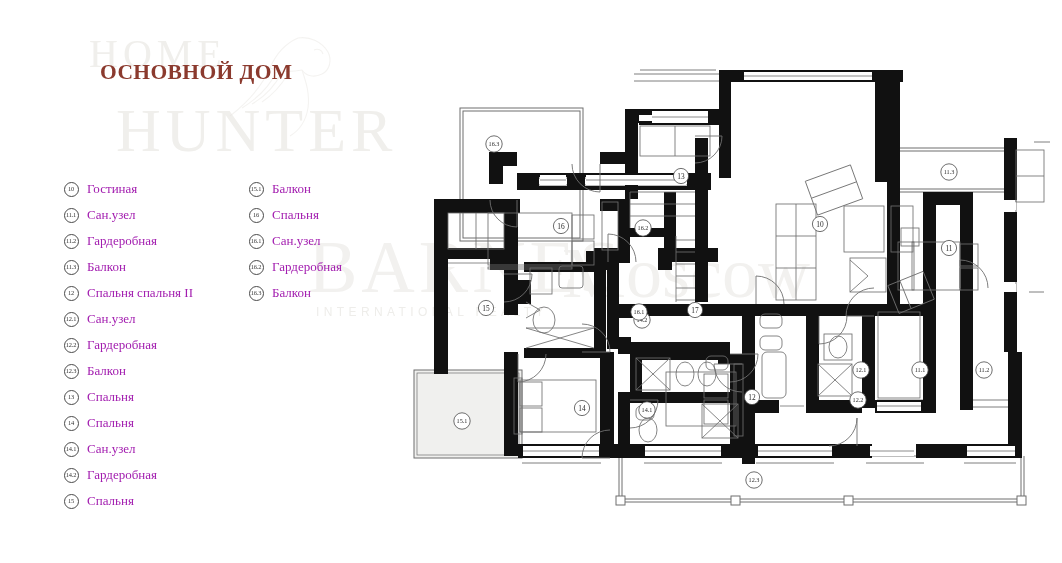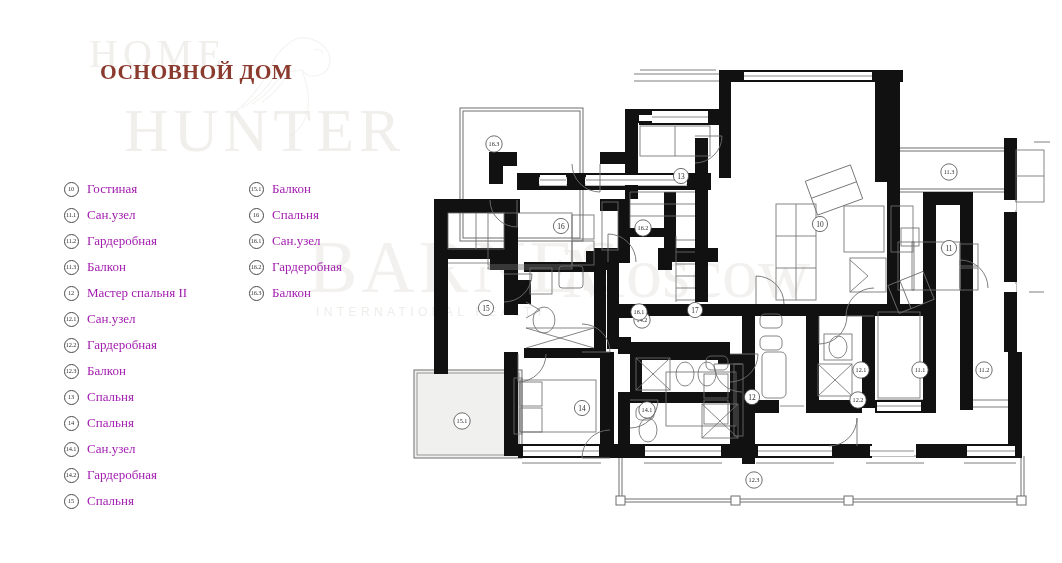--- a/index.html
+++ b/index.html
@@ -5,21 +5,21 @@
   html,body{margin:0;padding:0;background:#ffffff;}
   body{width:1062px;height:563px;position:relative;overflow:hidden;
        font-family:"Liberation Serif",serif;color:#1b1b1b;}
 
   #page{position:absolute;inset:0;background:#fff;}
 
   
   .wm{position:absolute;pointer-events:none;user-select:none;white-space:nowrap;}
   .wm-home{left:48px;top:30px;font-family:"Liberation Serif",serif;
            font-size:40px;letter-spacing:5px;color:#f0efec;font-weight:400;margin-left:41px;}
-  .wm-hunter{left:124px;top:95px;font-family:"Liberation Serif",serif;
+  .wm-hunter{left:116px;top:95px;font-family:"Liberation Serif",serif;
              font-size:62px;letter-spacing:5px;color:#f0efec;}
   .wm-bird{position:absolute;left:218px;top:28px;width:130px;height:120px;
            pointer-events:none;opacity:.5;}
   .wm-barnes{left:308px;top:225px;font-family:"Liberation Serif",serif;
              font-size:74px;letter-spacing:4px;color:#f2f1ef;}
   .wm-moscow{left:562px;top:232px;font-family:"Liberation Serif",serif;
              font-size:72px;color:#f2f1ef;font-style:normal;}
   .wm-realty{left:316px;top:305px;font-family:"Liberation Sans",sans-serif;
              font-size:12px;letter-spacing:4.4px;color:#eeedea;}
 
@@ -99,21 +99,21 @@
       <div class="legend-item">
         <div class="legend-num">
           <span>11.3</span>
         </div>
         <div class="legend-label">Балкон</div>
       </div>
       <div class="legend-item">
         <div class="legend-num">
           <span>12</span>
         </div>
-        <div class="legend-label">Мастер спальня II</div>
+        <div class="legend-label">Спальня спальня II</div>
       </div>
       <div class="legend-item">
         <div class="legend-num">
           <span>12.1</span>
         </div>
         <div class="legend-label">Сан.узел</div>
       </div>
       <div class="legend-item">
         <div class="legend-num">
           <span>12.2</span>

